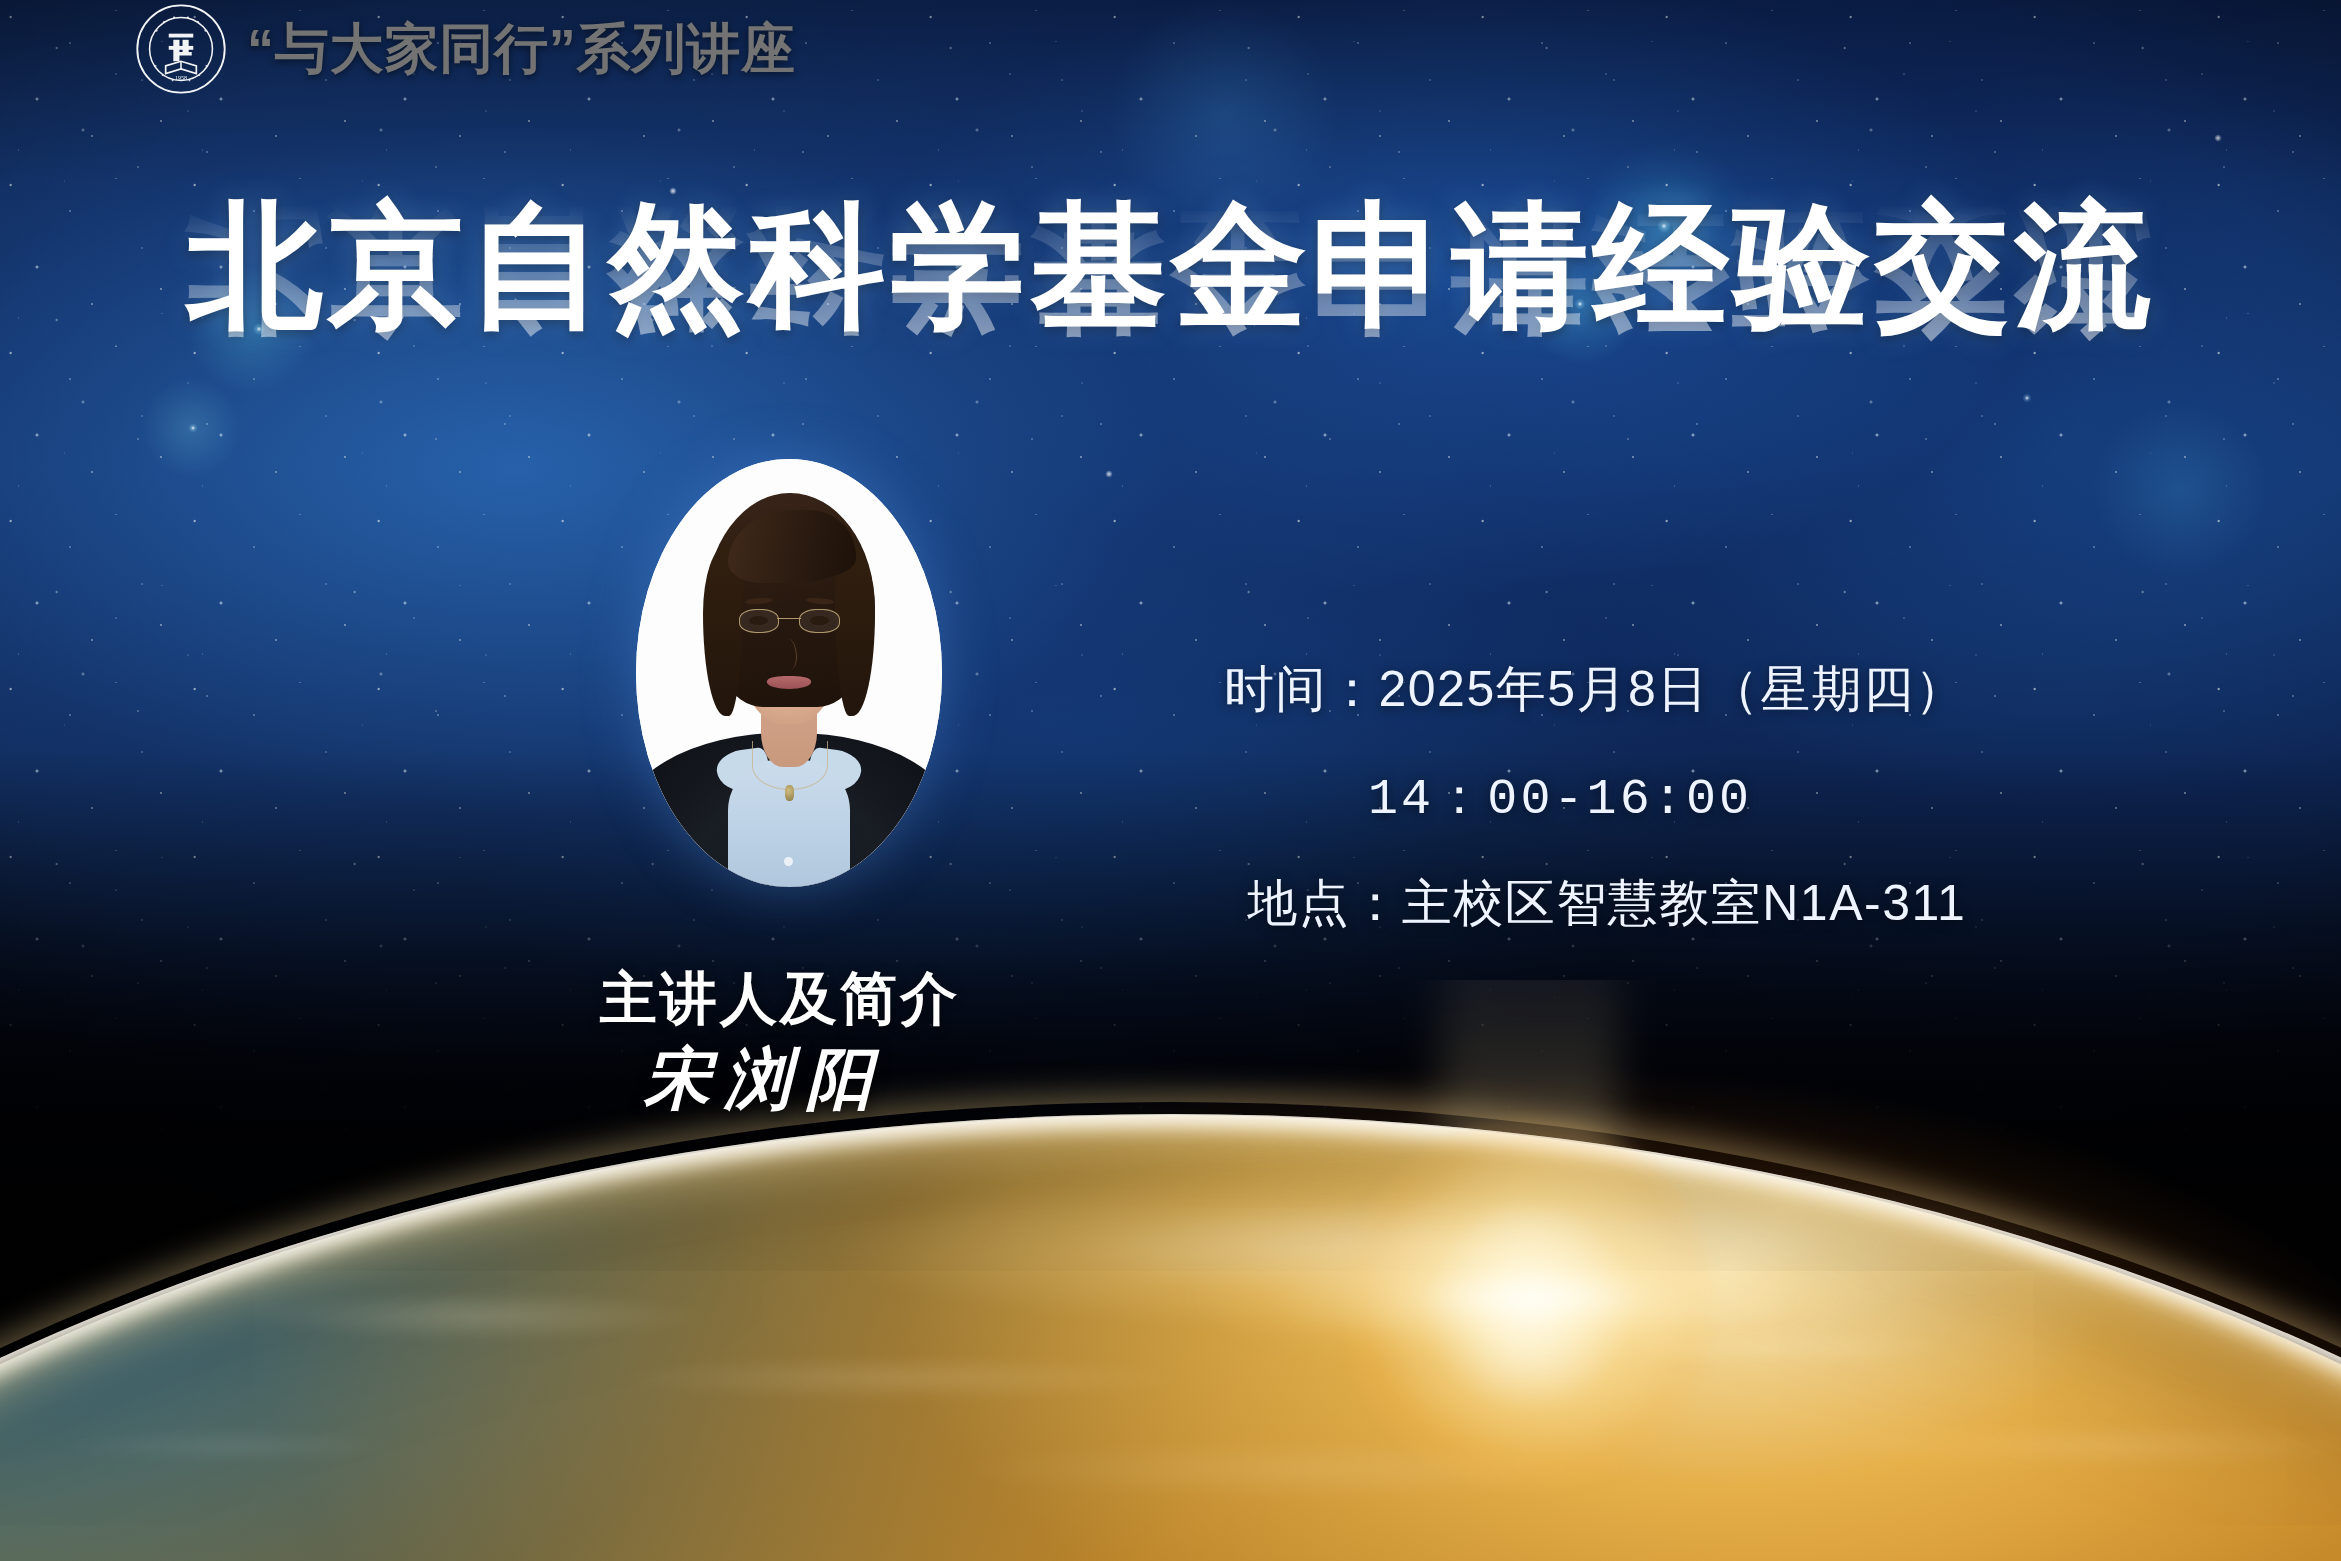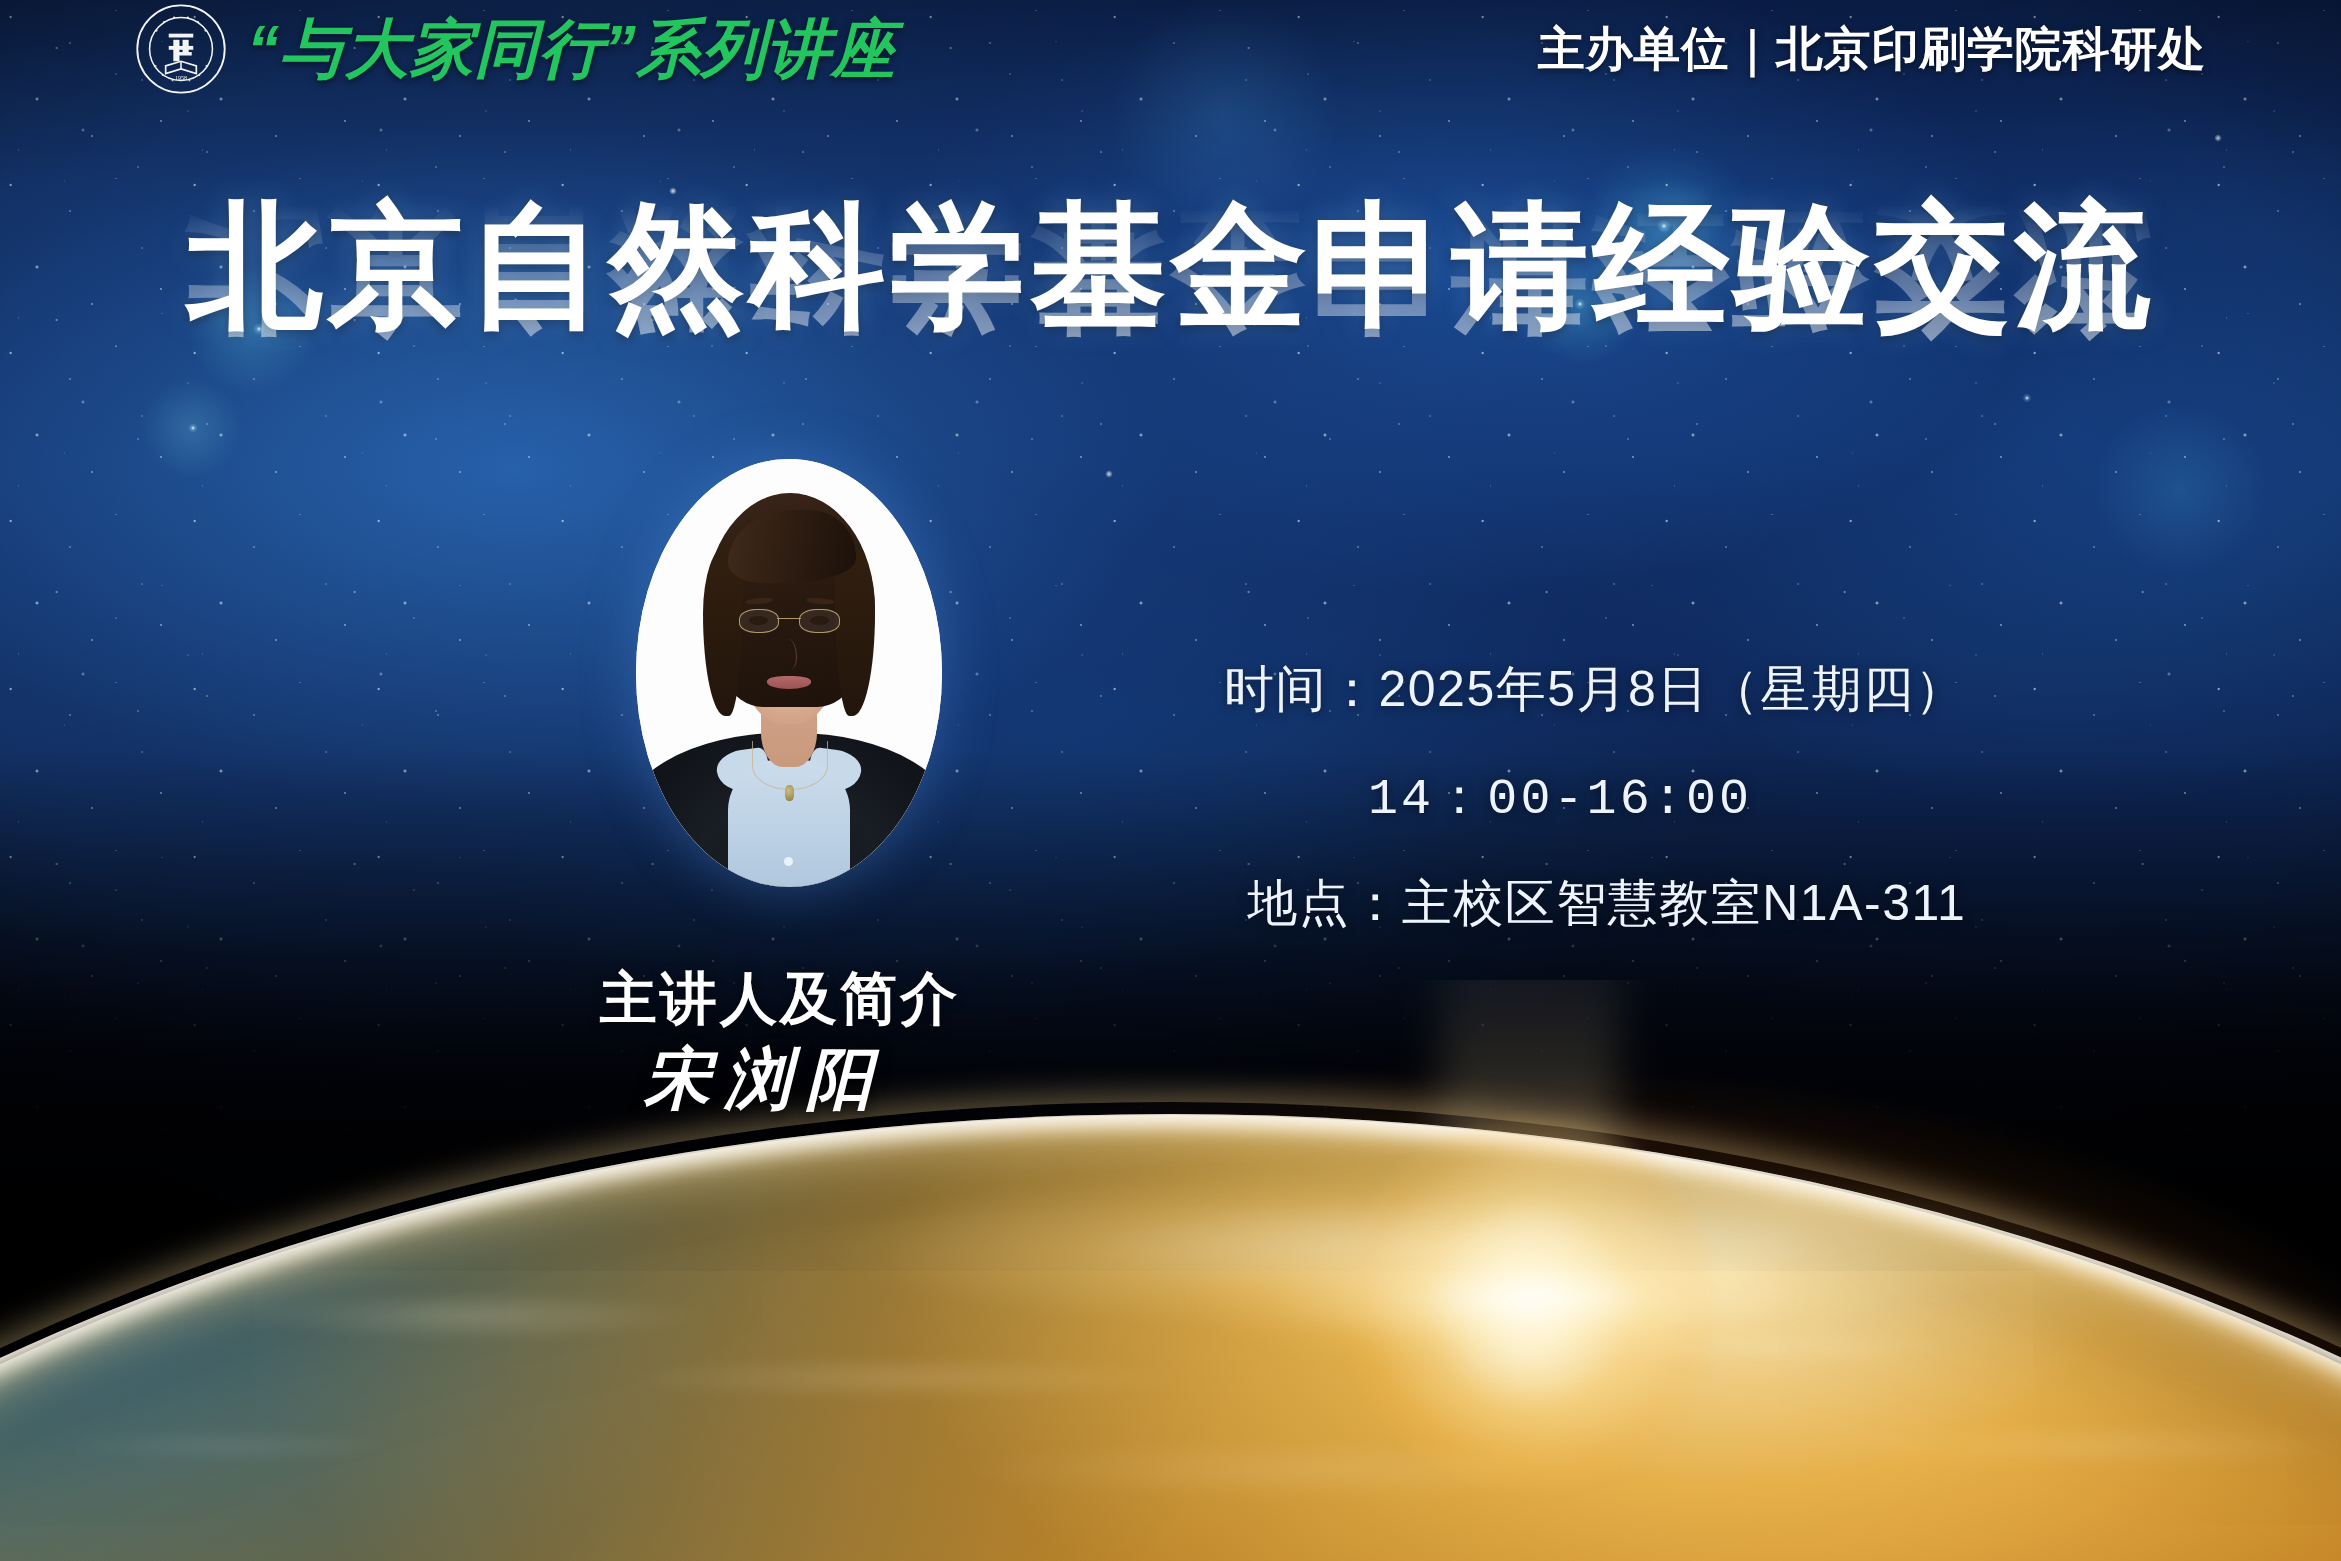--- a/index.html
+++ b/index.html
@@ -224,27 +224,26 @@
   .logo {
     width: 92px;
     height: 92px;
     position: relative;
     flex: 0 0 auto;
     opacity: 0.95;
   }
   .logo svg { display: block; }
   .series-title {
     font-family: "Liberation Sans", "DejaVu Sans", sans-serif;
-    font-size: 64px;
+    font-size: 54px;
     font-weight: 700;
-    color: #22c55e;
+    color: #737373;
     letter-spacing: 0.8px;
     white-space: nowrap;
     text-shadow: 0 1.5px 7.6px rgba(0,0,0,0.55);
-    font-style: italic;
   }
   .header-right {
     margin-left: auto;
     margin-right: 136px;
     font-size: 47px;
     font-weight: 700;
     color: #ffffff;
     white-space: nowrap;
     letter-spacing: 0.8px;
     text-shadow: 0 1.5px 7.6px rgba(0,0,0,0.55);
@@ -575,21 +574,20 @@
             <circle cx="49" cy="101" r="1.2"></circle>
               <circle cx="71" cy="101" r="1.2"></circle>
             <circle cx="84" cy="94" r="1.2"></circle>
               <circle cx="93" cy="82" r="1.2"></circle>
           </g>
           <text x="60" y="101" text-anchor="middle" font-family="'Liberation Serif', serif" font-size="8" fill="#ffffff">1958</text>
         </svg>
       </div>
       <div class="series-title">“与大家同行”系列讲座</div>
     </div>
-    <div class="header-right">主办单位｜北京印刷学院科研处</div>
   </div>
 
   <div class="title-block">
     <div class="main-title">北京自然科学基金申请经验交流</div>
     <div class="main-title-reflection">北京自然科学基金申请经验交流</div>
   </div>
 
   <div class="portrait">
     <div class="portrait-art">
       <div class="p-bg"></div>

